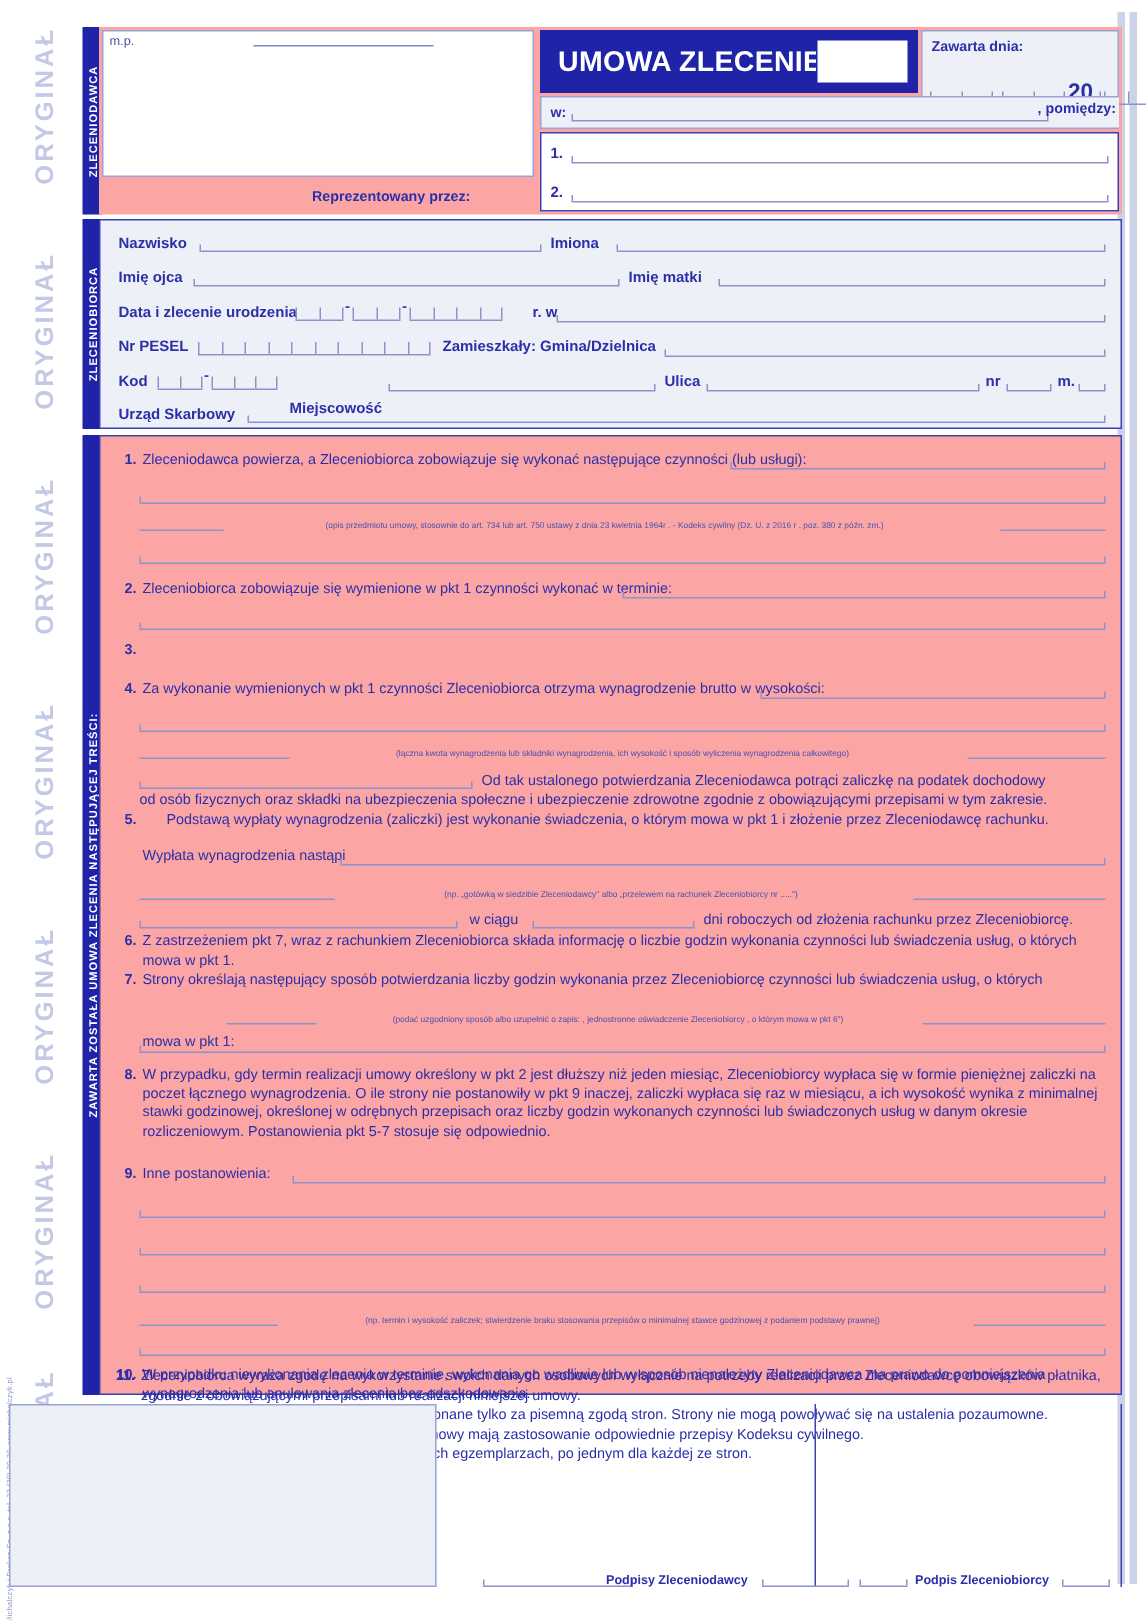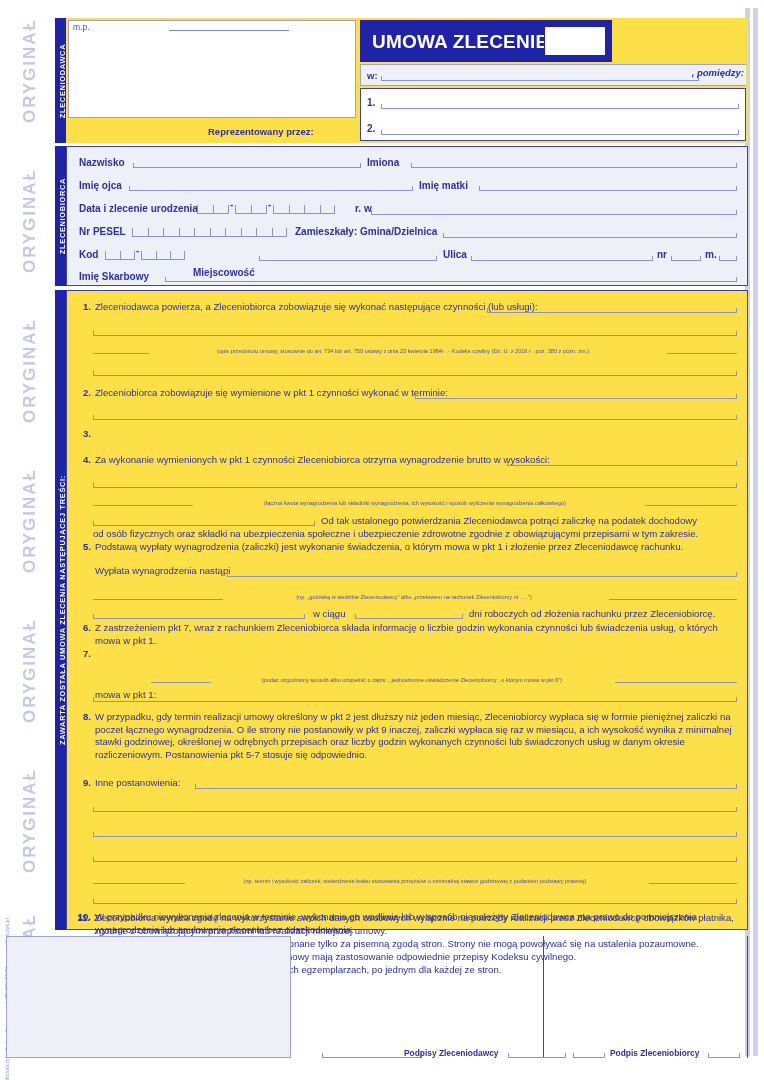--- a/index.html
+++ b/index.html
@@ -80,21 +80,21 @@
     background: #ccd2e8;
   }
   .edge-bar.b1 { right: 14px; }
   .edge-bar.b2 { right: 6px; }
 
   
   .blk {
     position: absolute;
     border: 1.3px solid #3b41b0;
     box-sizing: border-box;
-    background: #fde047;
+    background: #fca5a5;
   }
   .tab {
     position: absolute;
     background: #1f23a8;
     box-sizing: border-box;
   }
   .tab span {
     position: absolute;
     left: 50%; top: 50%;
     transform: translate(-50%, -50%) rotate(180deg);
@@ -196,21 +196,20 @@
     position: absolute;
     left: 6px; top: 5px;
     font-size: 9.5px;
     font-weight: bold;
   }
   .pomiedzy {
     position: absolute;
     right: 4px; top: 49px;
     font-size: 9.5px;
     font-weight: bold;
-    font-style: italic;
   }
 
   .rep-box {
     position: absolute;
     left: 294px; top: 70px;
     width: 386px; height: 53px;
     border: 1px solid #3b41b0;
     box-sizing: border-box;
     background: #fff;
   }
@@ -366,20 +365,40 @@
     <div class="mp-box">
       <div class="mp-label">m.p.</div>
       <div class="mp-inner-line"></div>
     </div>
 
     <div class="title-bar">
       <div class="t">UMOWA ZLECENIE NR</div>
       <div class="nr-field"></div>
     </div>
 
+    <div class="zawarta-box">
+      <div class="lbl">Zawarta dnia:</div>
+      <div class="row">
+        <div class="comb" style="left:0; top:6px; width:42px;">
+            <i style="width:50%"></i>
+            <i style="width:50%"></i>
+          </div>
+        <div class="comb" style="left:48px; top:6px; width:42px;">
+            <i style="width:50%"></i>
+            <i style="width:50%"></i>
+          </div>
+        <span class="yr" style="left:92px;">20</span>
+        <div class="comb" style="left:117px; top:6px; width:0px;"></div>
+      </div>
+      <div class="comb" style="left:118px; top:40px; width:38px;">
+          <i style="width:50%"></i>
+          <i style="width:50%"></i>
+        </div>
+
+    </div>
 
     <div class="w-row">
       <div class="lbl">w:</div>
       <div class="fill tick-l tick-r" style="left:20px; top:15px; width:318px;"></div>
     </div>
     <div class="pomiedzy">, pomiędzy:</div>
 
     <div class="rep-box">
       <span class="num-lbl" style="left:6px; top:8px;">1.</span>
       <div class="fill tick-l tick-r" style="left:20px; top:19px; width:358px;"></div>
@@ -453,21 +472,21 @@
       </div>
     <span class="f-lbl" style="left:126px; top:120px;">Miejscowość</span>
     <div class="fill tick-l tick-r" style="left:192px; top:113px; width:178px;"></div>
     <span class="f-lbl" style="left:376px; top:102px;">Ulica</span>
     <div class="fill tick-l tick-r" style="left:404px; top:113px; width:182px;"></div>
     <span class="f-lbl" style="left:590px; top:102px;">nr</span>
     <div class="fill tick-l tick-r" style="left:604px; top:113px; width:30px;"></div>
     <span class="f-lbl" style="left:638px; top:102px;">m.</span>
     <div class="fill tick-l tick-r" style="left:652px; top:113px; width:18px;"></div>
 
-    <span class="f-lbl" style="left:12px; top:124px;">Imię Skarbowy</span>
+    <span class="f-lbl" style="left:12px; top:124px;">Urząd Skarbowy</span>
     <div class="fill tick-l tick-r" style="left:98px; top:134px; width:572px;"></div>
   </div>
 
   <div class="tab" id="sec3-tab">
     <span>ZAWARTA ZOSTAŁA UMOWA ZLECENIA NASTĘPUJĄCEJ TREŚCI:</span>
   </div>
   <div class="blk" id="sec3">
 
     <span class="cnum" style="left:6px; top:10px; width:18px;">1.</span>
     <span class="ctext" style="left:28px; top:10px;">Zleceniodawca powierza, a Zleceniobiorca zobowiązuje się wykonać następujące czynności (lub usługi):</span>
@@ -490,35 +509,36 @@
     <div class="fill tick-l tick-r" style="left:440px; top:174px; width:230px;"></div>
     <div class="fill tick-l tick-r" style="left:26px; top:196px; width:644px;"></div>
     <div class="hint-rule" style="left:26px; top:214px; width:100px;"></div>
     <div class="hint" style="left:130px; top:209px; width:436px;">(łączna kwota wynagrodzenia lub składniki wynagrodzenia, ich wysokość i sposób wyliczenia wynagrodzenia całkowitego)</div>
     <div class="hint-rule" style="left:578px; top:214px; width:92px;"></div>
     <div class="fill tick-l tick-r" style="left:26px; top:234px; width:222px;"></div>
     <span class="ctext" style="left:254px; top:224px;">Od tak ustalonego potwierdzania Zleceniodawca potrąci zaliczkę na podatek dochodowy</span>
     <span class="ctext" style="left:26px; top:237px;">od osób fizycznych oraz składki na ubezpieczenia społeczne i ubezpieczenie zdrowotne zgodnie z obowiązującymi przepisami w tym zakresie.</span>
 
     <span class="cnum" style="left:6px; top:250px; width:18px;">5.</span>
-    <span class="ctext" style="left:28px; top:250px;">Podstawą wypłaty wynagrodzenia (zaliczki) jest wykonanie świadczenia, o którym mowa w pkt 1 i złożenie przez Zleceniodawcę rachunku.</span>
+    <span class="ctext" style="left:44px; top:250px;">Podstawą wypłaty wynagrodzenia (zaliczki) jest wykonanie świadczenia, o którym mowa w pkt 1 i złożenie przez Zleceniodawcę rachunku.</span>
     <span class="ctext" style="left:28px; top:274px;">Wypłata wynagrodzenia nastąpi</span>
     <div class="fill tick-l tick-r" style="left:160px; top:285px; width:510px;"></div>
     <div class="hint-rule" style="left:26px; top:308px; width:130px;"></div>
     <div class="hint" style="left:160px; top:303px; width:374px;">(np. „gotówką w siedzibie Zleceniodawcy" albo „przelewem na rachunek Zleceniobiorcy nr .....")</div>
     <div class="hint-rule" style="left:542px; top:308px; width:128px;"></div>
     <div class="fill tick-l tick-r" style="left:26px; top:327px; width:212px;"></div>
     <span class="ctext" style="left:246px; top:317px;">w ciągu</span>
     <div class="fill tick-l tick-r" style="left:288px; top:327px; width:108px;"></div>
     <span class="ctext" style="left:402px; top:317px;">dni roboczych od złożenia rachunku przez Zleceniobiorcę.</span>
 
     <span class="cnum" style="left:6px; top:331px; width:18px;">6.</span>
     <div class="ctext" style="left:28px; top:331px; width:648px;">Z zastrzeżeniem pkt 7, wraz z rachunkiem Zleceniobiorca składa informację o liczbie godzin wykonania czynności lub świadczenia usług, o których mowa w pkt 1.</div>
 
     <span class="cnum" style="left:6px; top:357px; width:18px;">7.</span>
+    <span class="ctext" style="left:28px; top:357px;">Strony określają następujący sposób potwierdzania liczby godzin wykonania przez Zleceniobiorcę czynności lub świadczenia usług, o których</span>
     <span class="ctext" style="left:28px; top:398px;">mowa w pkt 1:</span>
     <div class="hint-rule" style="left:84px; top:391px; width:60px;"></div>
     <div class="hint" style="left:150px; top:386px; width:390px;">(podać uzgodniony sposób albo uzupełnić o zapis: , jednostronne oświadczenie Zleceniobiorcy  , o którym mowa w pkt 6")</div>
     <div class="hint-rule" style="left:548px; top:391px; width:122px;"></div>
     <div class="fill tick-l tick-r" style="left:26px; top:410px; width:644px;"></div>
 
     <span class="cnum" style="left:6px; top:420px; width:18px;">8.</span>
     <div class="ctext" style="left:28px; top:420px; width:648px;">W przypadku, gdy termin realizacji umowy określony w pkt 2 jest dłuższy niż jeden miesiąc, Zleceniobiorcy wypłaca się w formie pieniężnej zaliczki na poczet łącznego wynagrodzenia. O ile strony nie postanowiły w pkt 9 inaczej, zaliczki wypłaca się raz w miesiącu, a ich wysokość wynika z minimalnej stawki godzinowej, określonej w odrębnych przepisach oraz liczby godzin wykonanych czynności lub świadczonych usług w danym okresie rozliczeniowym. Postanowienia pkt 5-7 stosuje się odpowiednio.</div>
 
     <span class="cnum" style="left:6px; top:486px; width:18px;">9.</span>

